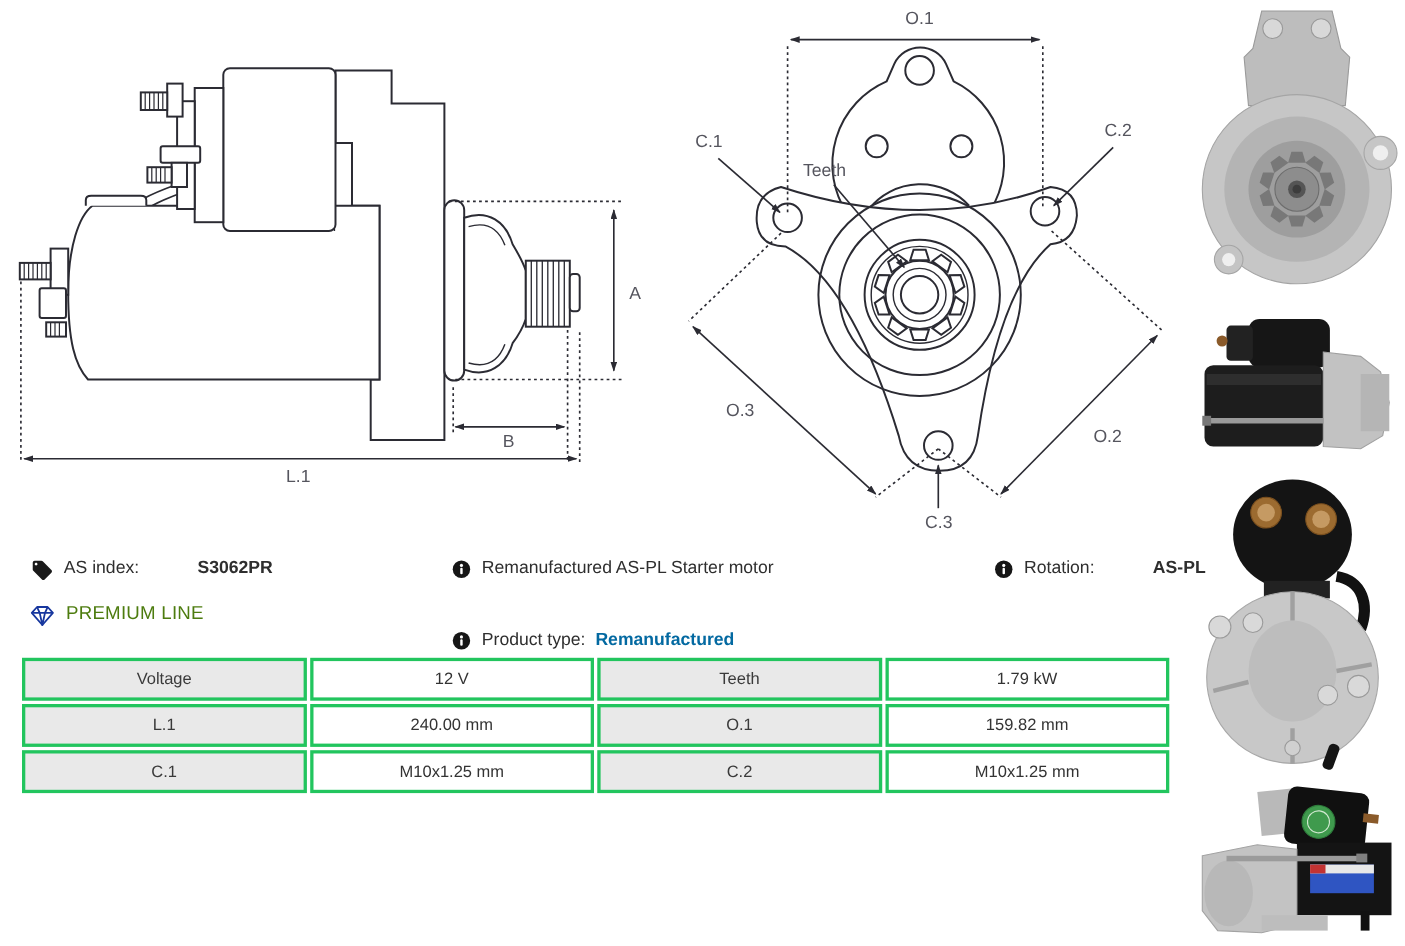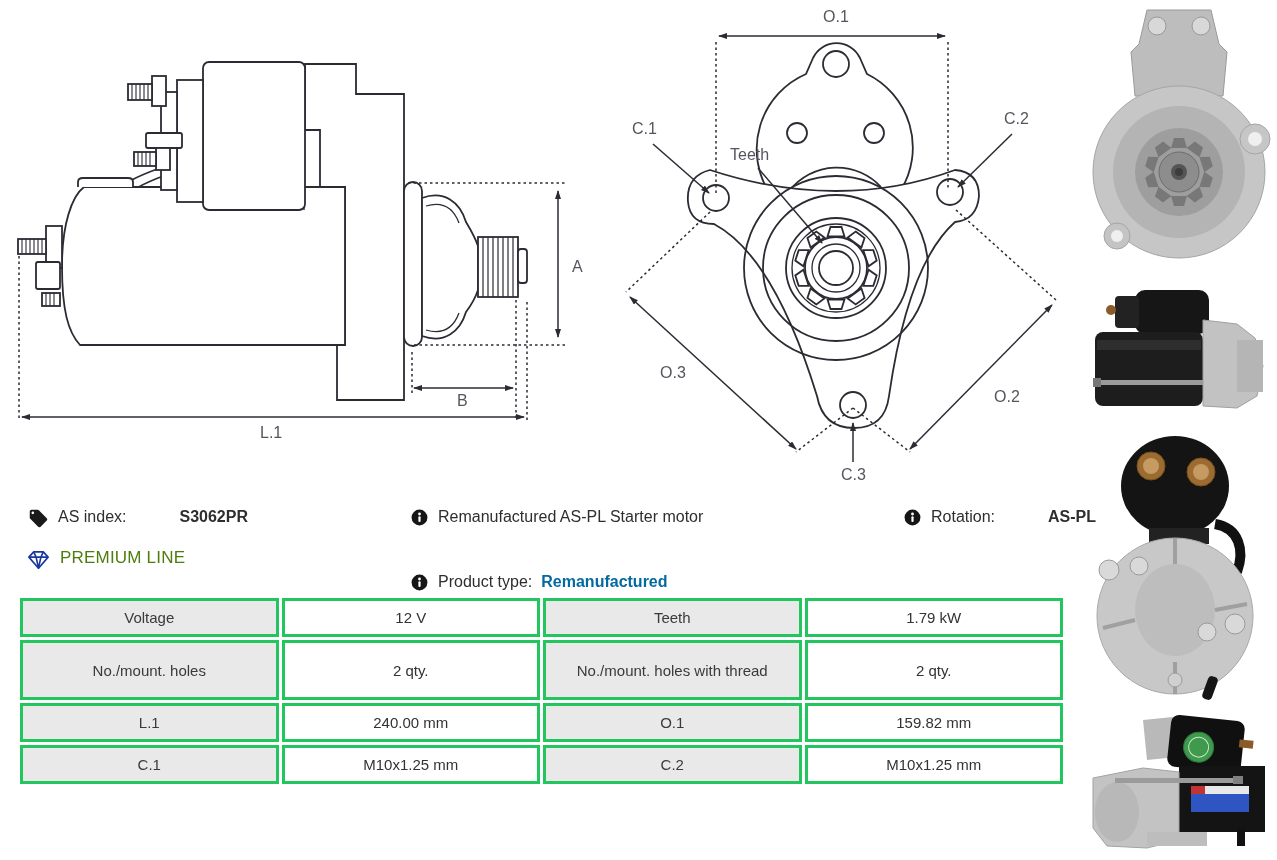--- a/index.html
+++ b/index.html
@@ -305,26 +305,20 @@
 
 
   <table class="spec">
     <tbody>
       <tr>
         <td class="lbl">Voltage</td>
         <td>12 V</td>
         <td class="lbl">Teeth</td>
         <td>1.79 kW</td>
       </tr>
-      <tr class="tall">
-        <td class="lbl">No./mount. holes</td>
-        <td>2 qty.</td>
-        <td class="lbl">No./mount. holes with thread</td>
-        <td>2 qty.</td>
-      </tr>
       <tr>
         <td class="lbl">L.1</td>
         <td>240.00 mm</td>
         <td class="lbl">O.1</td>
         <td>159.82 mm</td>
       </tr>
       <tr>
         <td class="lbl">C.1</td>
         <td>M10x1.25 mm</td>
         <td class="lbl">C.2</td>

